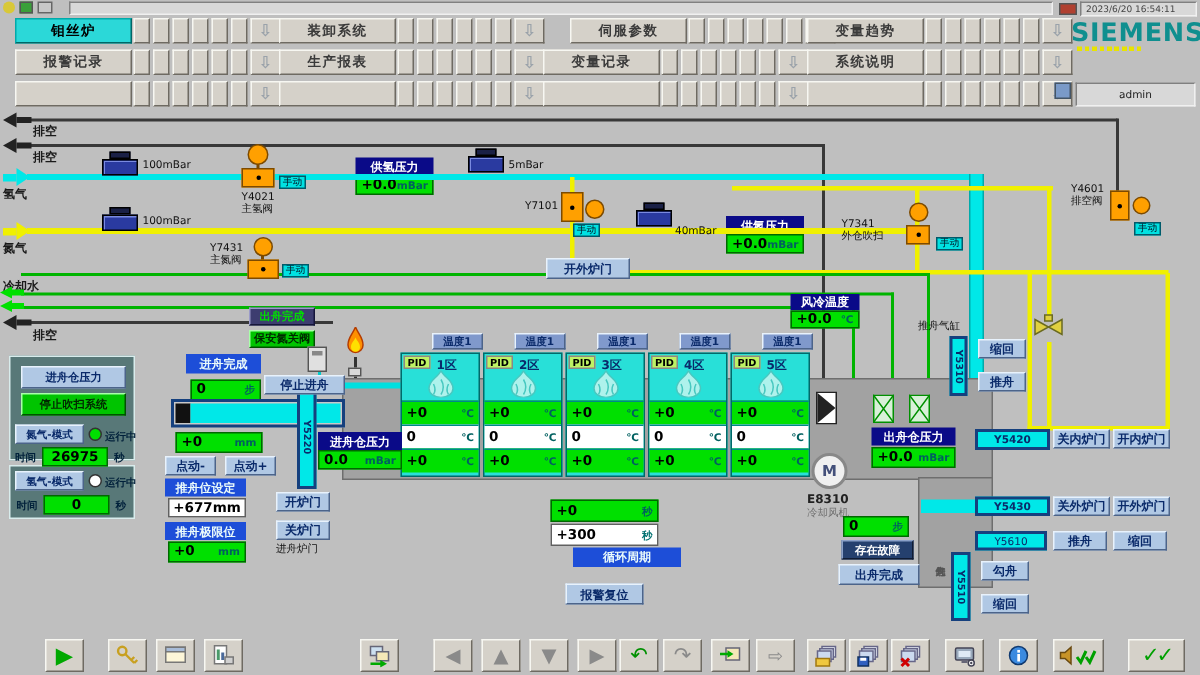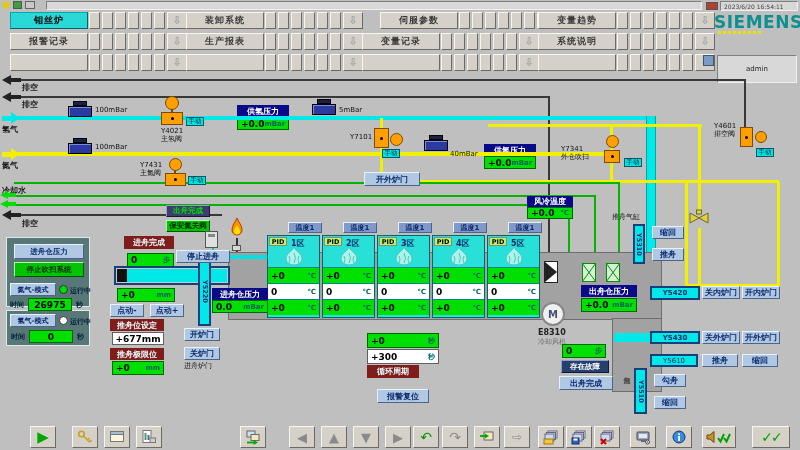--- a/index.html
+++ b/index.html
@@ -14,21 +14,21 @@
 .mmain{width:78px}
 .seg{display:inline-block;width:11px;height:17px;background:#d5d1c9;border:1px solid;border-color:#f7f7f2 #6e6a62 #6e6a62 #f7f7f2;margin-right:1px}
 .abtn{width:20px}
 .arrowg{color:#9aa2aa;font-size:11px;line-height:1;font-weight:bold}
 .bb{background:#b0c8e4;border:1px solid;border-color:#e8f2fc #4c648a #4c648a #e8f2fc;color:#0a2a6a;font-size:8px;font-weight:bold;display:flex;align-items:center;justify-content:center;white-space:nowrap}
 .g{background:#00e000;border:1px solid #006800;color:#000;font-size:9px;font-weight:bold;display:flex;align-items:center;justify-content:space-between;padding:0 3px}
 .g .u{font-size:7px;color:#006060;font-weight:bold}
 .wf{background:#fff;border:1px solid #606060;color:#000;font-size:9px;font-weight:bold;display:flex;align-items:center;justify-content:space-between;padding:0 3px}
 .wf .u{font-size:7px;color:#007070;font-weight:bold}
 .nl{background:#0a0a88;color:#fff;font-size:8px;font-weight:bold;display:flex;align-items:center;justify-content:center;white-space:nowrap}
-.sl{background:#7f1d1d;color:#eafafa;font-size:8px;font-weight:bold;display:flex;align-items:center;justify-content:center;white-space:nowrap}
+.sl{background:#1d4ed8;color:#eafafa;font-size:8px;font-weight:bold;display:flex;align-items:center;justify-content:center;white-space:nowrap}
 .tag{background:#00e2e2;border:1px solid #005a6a;color:#012;font-size:6.5px;display:flex;align-items:center;justify-content:center;z-index:4}
 .pl{font-size:8px;color:#1a1a1a;font-weight:bold;white-space:nowrap}
 .pipe{position:absolute;z-index:1}
 .comp{z-index:3}
 .cylv,.cylh{background:#00e8e8;border:2px solid #15407e;z-index:3;display:flex;align-items:center;justify-content:center}
 .rot{writing-mode:vertical-rl;font-size:6.5px;color:#0a2a6a;font-weight:bold;letter-spacing:0}
 .vbody{background:#ffa000;border:1px solid #7c4a00;z-index:3;display:flex;align-items:center;justify-content:center}
 .vdot{width:3px;height:3px;background:#000;border-radius:50%}
 .vcirc{background:#ffa000;border:1px solid #7c4a00;border-radius:50%;z-index:3}
 .vstem{background:#7c4a00;z-index:2}
@@ -204,21 +204,21 @@
       <i class="seg"></i>
       <i class="seg"></i>
     <div class="btn b3 abtn">
         <span class="arrowg">⇩</span>
       </div>
   </div>
 
   <div class="abs" style="left:714px;top:12px;font-size:17px;font-weight:bold;color:#0f8f8f;letter-spacing:0.5px">SIEMENS</div>
   <div class="abs" style="left:718px;top:31px;width:44px;height:3px;background:repeating-linear-gradient(90deg,#e8e400 0 3px,transparent 3px 5px)"></div>
   <div class="abs" style="left:703px;top:55px;width:11px;height:11px;background:#7a9ac8;border:1px solid #456"></div>
-  <div class="abs inset" style="left:717px;top:55px;width:80px;height:28px;font-size:7px;color:#222;display:flex;align-items:center;justify-content:center">admin</div>
+  <div class="abs inset" style="left:717px;top:55px;width:80px;height:16px;font-size:7px;color:#222;display:flex;align-items:center;justify-content:center">admin</div>
 
   <div class="pipe" style="left:20px;top:79px;width:725px;height:2px;background:#383838"></div>
   <div class="pipe" style="left:20px;top:96px;width:529px;height:2px;background:#383838"></div>
   <div class="pipe" style="left:744px;top:79px;width:2px;height:51px;background:#383838"></div>
   <div class="pipe" style="left:548px;top:96px;width:2px;height:209px;background:#383838"></div>
   <div class="pipe" style="left:18px;top:116px;width:638px;height:4px;background:#00e8e8"></div>
   <div class="pipe" style="left:646px;top:116px;width:10px;height:137px;background:#00e8e8;border-left:1px solid #0aa;border-right:1px solid #0aa"></div>
   <div class="pipe" style="left:18px;top:152px;width:594px;height:4px;background:#f0f000"></div>
   <div class="pipe" style="left:488px;top:124px;width:214px;height:3px;background:#f0f000"></div>
   <div class="pipe" style="left:381px;top:180px;width:398px;height:3px;background:#f0f000"></div>
@@ -569,21 +569,21 @@
   </div>
 
   <div class="abs g" style="left:367px;top:333px;width:72px;height:15px">
       <span>+0</span>
       <span class="u">秒</span>
     </div>
   <div class="abs wf" style="left:367px;top:349px;width:72px;height:15px">
       <span>+300</span>
       <span class="u">秒</span>
     </div>
-  <div class="abs sl" style="left:367px;top:365px;width:52px;height:13px">循环周期</div>
+  <div class="abs sl" style="left:382px;top:365px;width:72px;height:13px">循环周期</div>
   <div class="abs bb" style="left:377px;top:389px;width:52px;height:14px">报警复位</div>
 
   <div class="abs" style="left:541px;top:302px;width:24px;height:24px;border-radius:50%;background:#f0f0f0;border:2px solid #888;display:flex;align-items:center;justify-content:center;font-size:10px;font-weight:bold;color:#44507a;z-index:4">M</div>
   <div class="abs" style="left:538px;top:328px;font-size:8px;color:#222;font-weight:bold;z-index:3">E8310</div>
   <div class="abs" style="left:538px;top:337px;font-size:7px;color:#707070;z-index:3">冷却风机</div>
 
   <div class="abs vtag" style="left:612px;top:213px;z-index:4">推舟气缸</div>
   <div class="abs cylv" style="left:633px;top:224px;width:12px;height:40px">
       <span class="rot">Y5310</span>
     </div>

